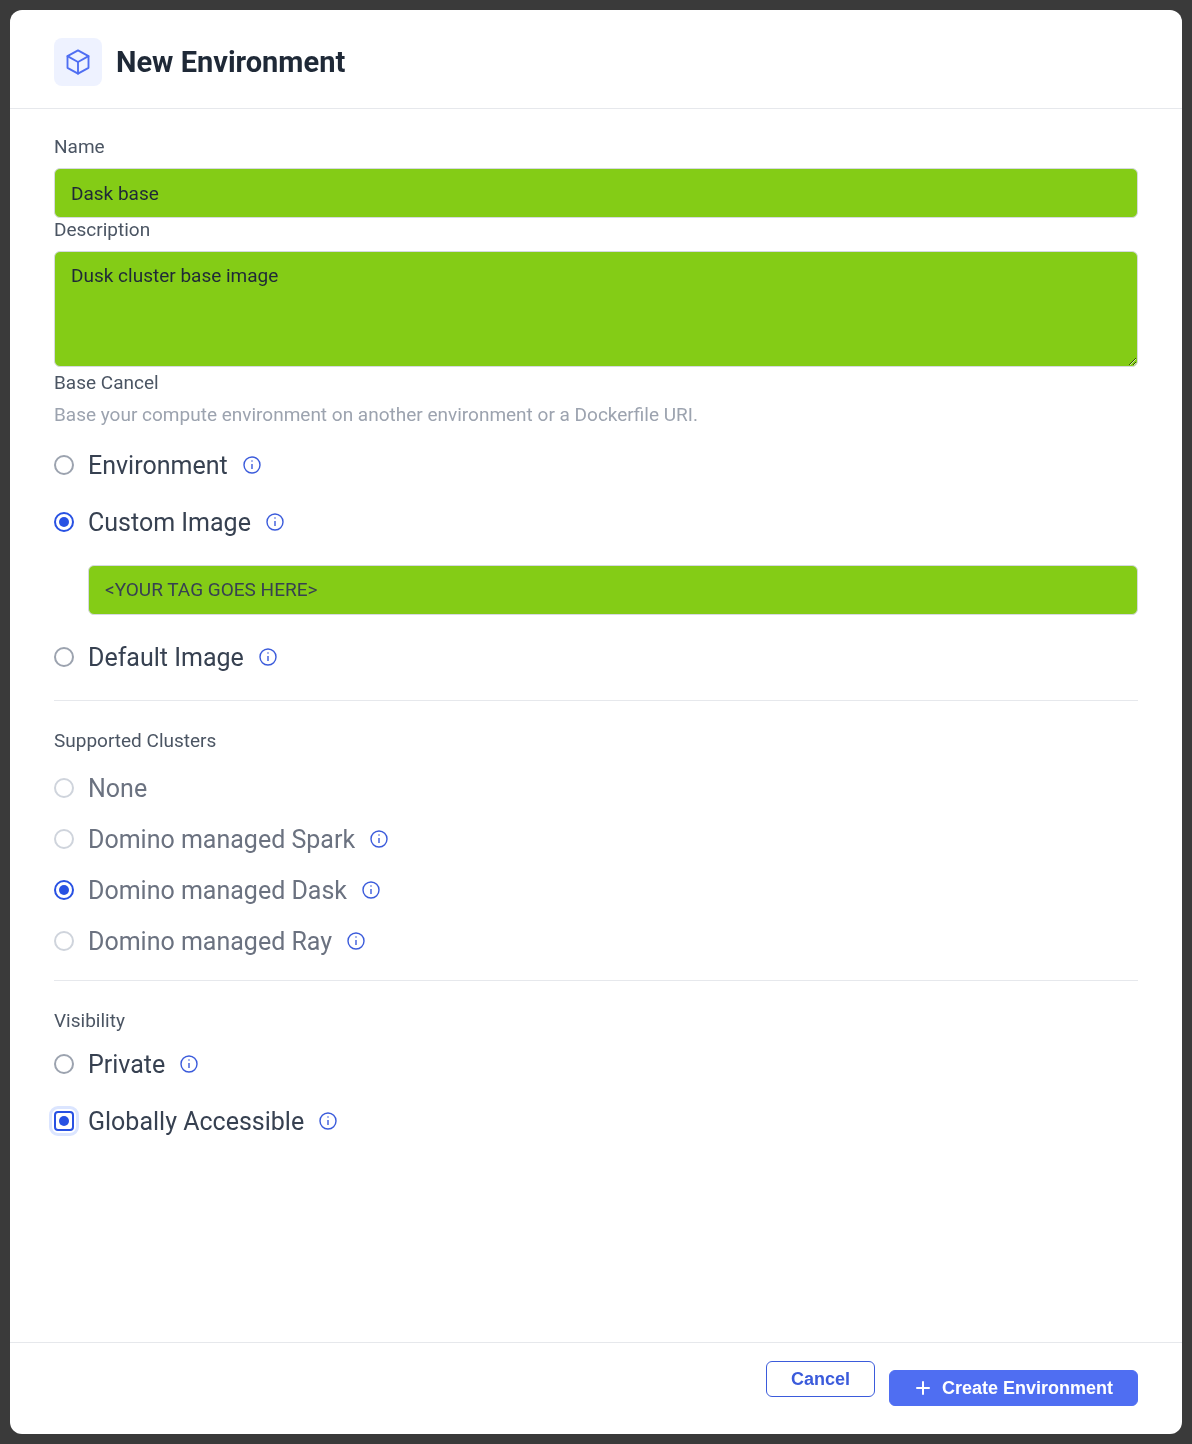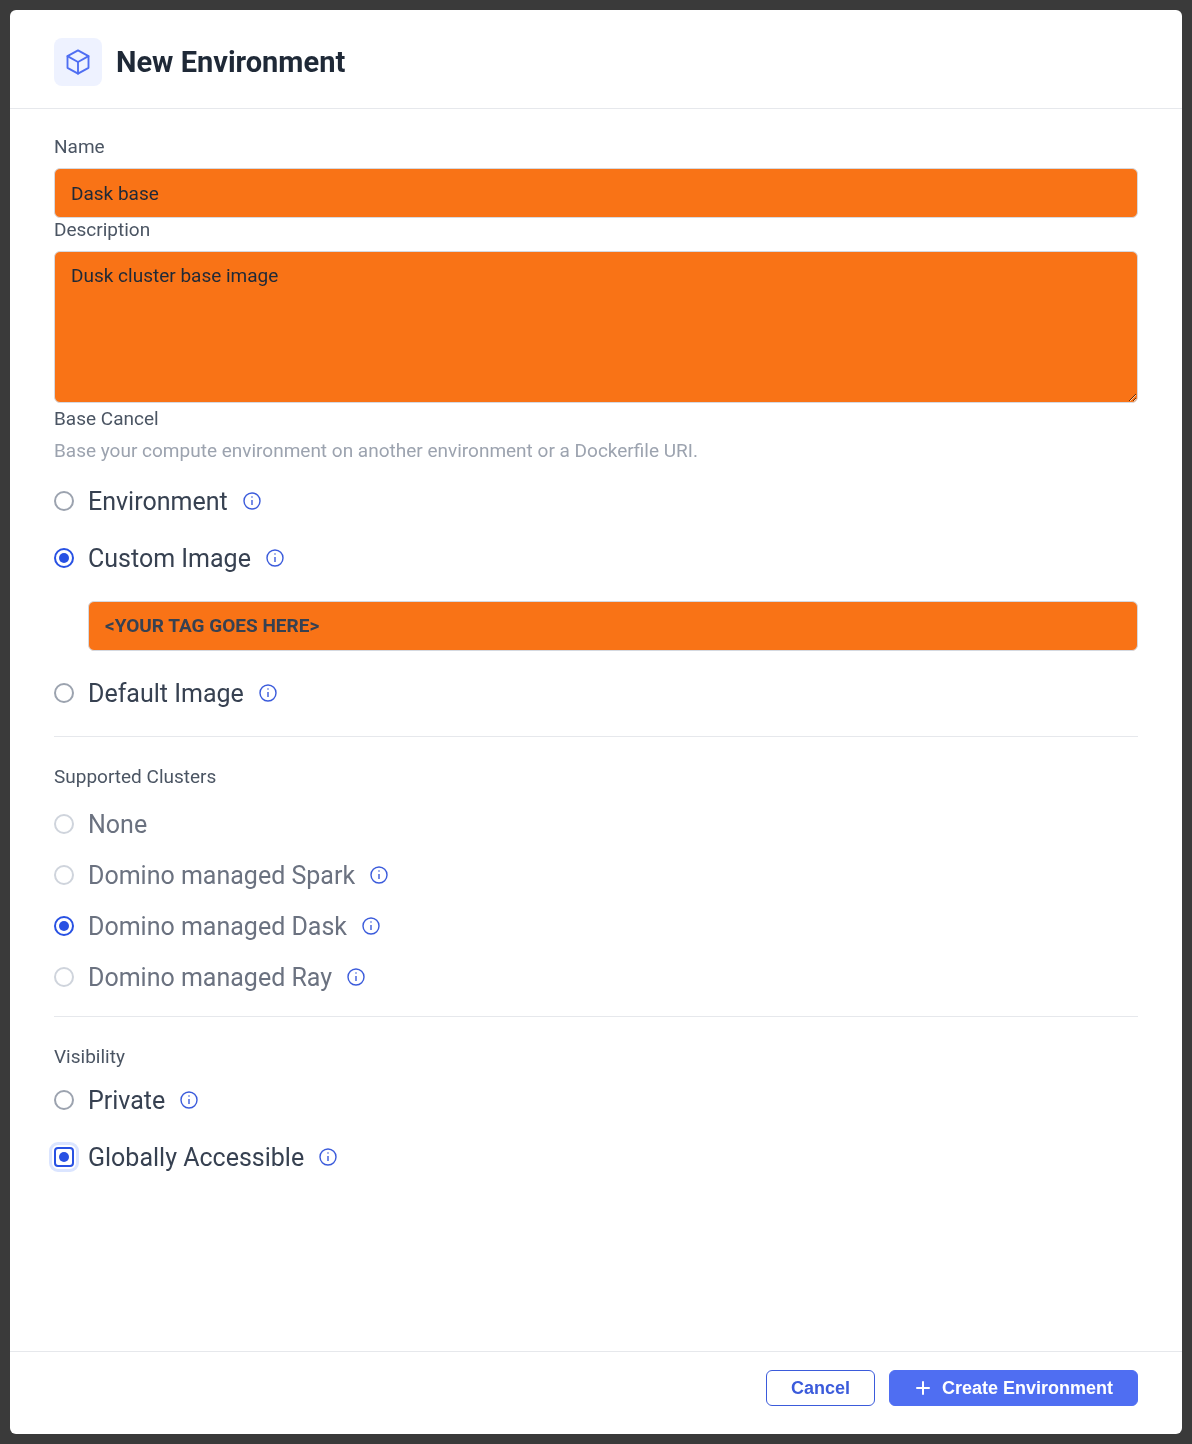--- a/index.html
+++ b/index.html
@@ -12,21 +12,21 @@
     overflow: hidden;
     position: relative;
   }
   .modal {
     position: absolute;
     left: 10px;
     top: 10px;
     width: 1172px;
     height: 1424px;
     background: #ffffff;
-    border-radius: 6px;
+    border-radius: 12px;
     display: flex;
     flex-direction: column;
   }
   .modal-header {
     display: flex;
     align-items: center;
     gap: 14px;
     padding: 28px 44px 22px 44px;
     border-bottom: 1px solid #e6e8ec;
   }
@@ -61,29 +61,29 @@
     margin-top: -2px;
     margin-bottom: 22px;
     line-height: 1.4;
   }
   input.text, textarea.text {
     width: 100%;
     border: 1px solid #d5d9e0;
     border-radius: 6px;
     font-size: 19px;
     color: #1f2937;
-    background: #f97316;
+    background: #84cc16;
     font-family: inherit;
   }
   input.text {
     height: 50px;
     padding: 0 16px;
   }
   textarea.text {
-    height: 152px;
+    height: 116px;
     padding: 12px 16px;
     resize: both;
   }
   .section-hr { border:none; border-top:1px solid #e6e8ec; margin:24px 0 28px 0; }
 
   .radio-row {
     display: flex;
     align-items: center;
     gap: 14px;
     margin-bottom: 28px;
@@ -114,21 +114,20 @@
 
   .info-icon {
     width:20px; height:20px; display:inline-flex; align-items:center; justify-content:center;
   }
   .info-icon svg { display:block; }
 
   .nested-input { margin:0 0 28px 34px; }
   .nested-input input.text{
     font-family: inherit;
     color:#374151;
-    font-weight:bold;
   }
 
   .modal-footer{
     border-top:1px solid #e6e8ec;
     padding: 18px 44px 28px 44px;
     display:flex;
     justify-content:flex-end;
     gap:14px;
   }
   .btn{
@@ -144,20 +143,21 @@
   }
   .btn-secondary{
     background:#fff;
     border:1.5px solid #3b5bdb;
     color:#3b5bdb;
   }
   .btn-primary{
     background:#4f6ef2;
     border:1px solid #4f6ef2;
     color:#fff;
+    margin-top:9px;
   }
   .plus-icon svg{ display:block; }
 </style>
 </head>
 <body>
 
 <div class="modal">
 
   <div class="modal-header">
     <span class="icon-box">

